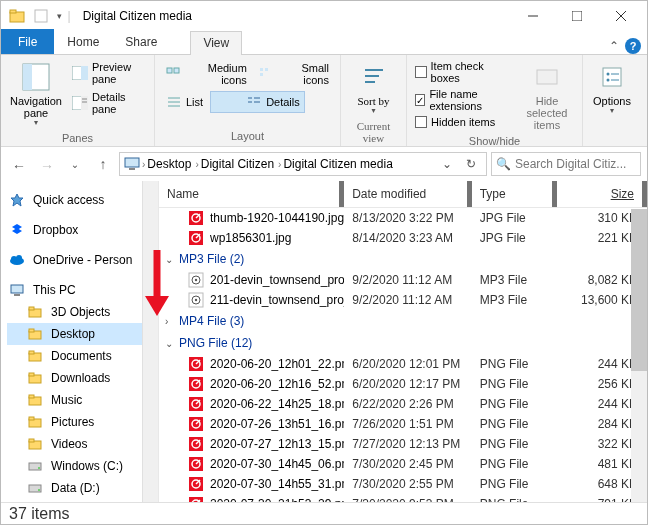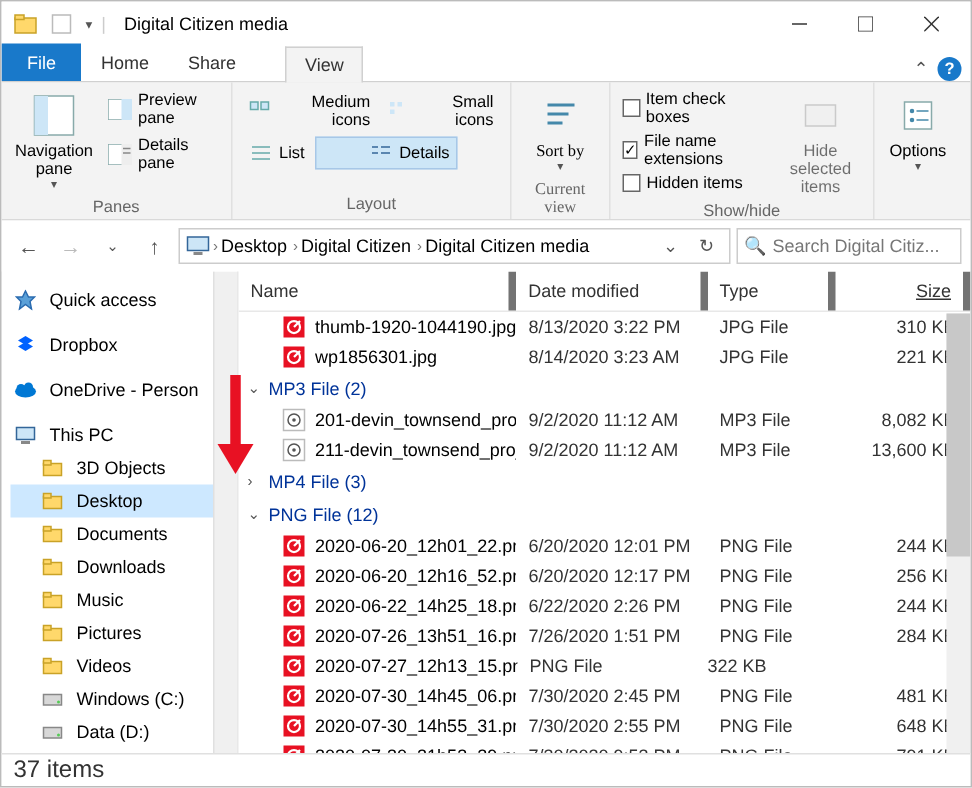--- a/index.html
+++ b/index.html
@@ -574,20 +574,21 @@
           <div class="fname">
             <span class="fileicon">
               <svg width="16" height="16">
                 <rect x="1" y="1" width="14" height="14" fill="#e81123"></rect>
                 <circle cx="8" cy="8" r="4" fill="none" stroke="#fff" stroke-width="1.5"></circle>
                 <line x1="8" y1="8" x2="12" y2="4" stroke="#fff" stroke-width="1.5"></line>
               </svg>
             </span>
             <span>2020-07-27_12h13_15.png</span>
           </div>
+          <div class="fdate">7/27/2020 12:13 PM</div>
           <div class="ftype">PNG File</div>
           <div class="fsize">322 KB</div>
         </div>
         <div class="filerow">
           <div class="fname">
             <span class="fileicon">
               <svg width="16" height="16">
                 <rect x="1" y="1" width="14" height="14" fill="#e81123"></rect>
                 <circle cx="8" cy="8" r="4" fill="none" stroke="#fff" stroke-width="1.5"></circle>
                 <line x1="8" y1="8" x2="12" y2="4" stroke="#fff" stroke-width="1.5"></line>

